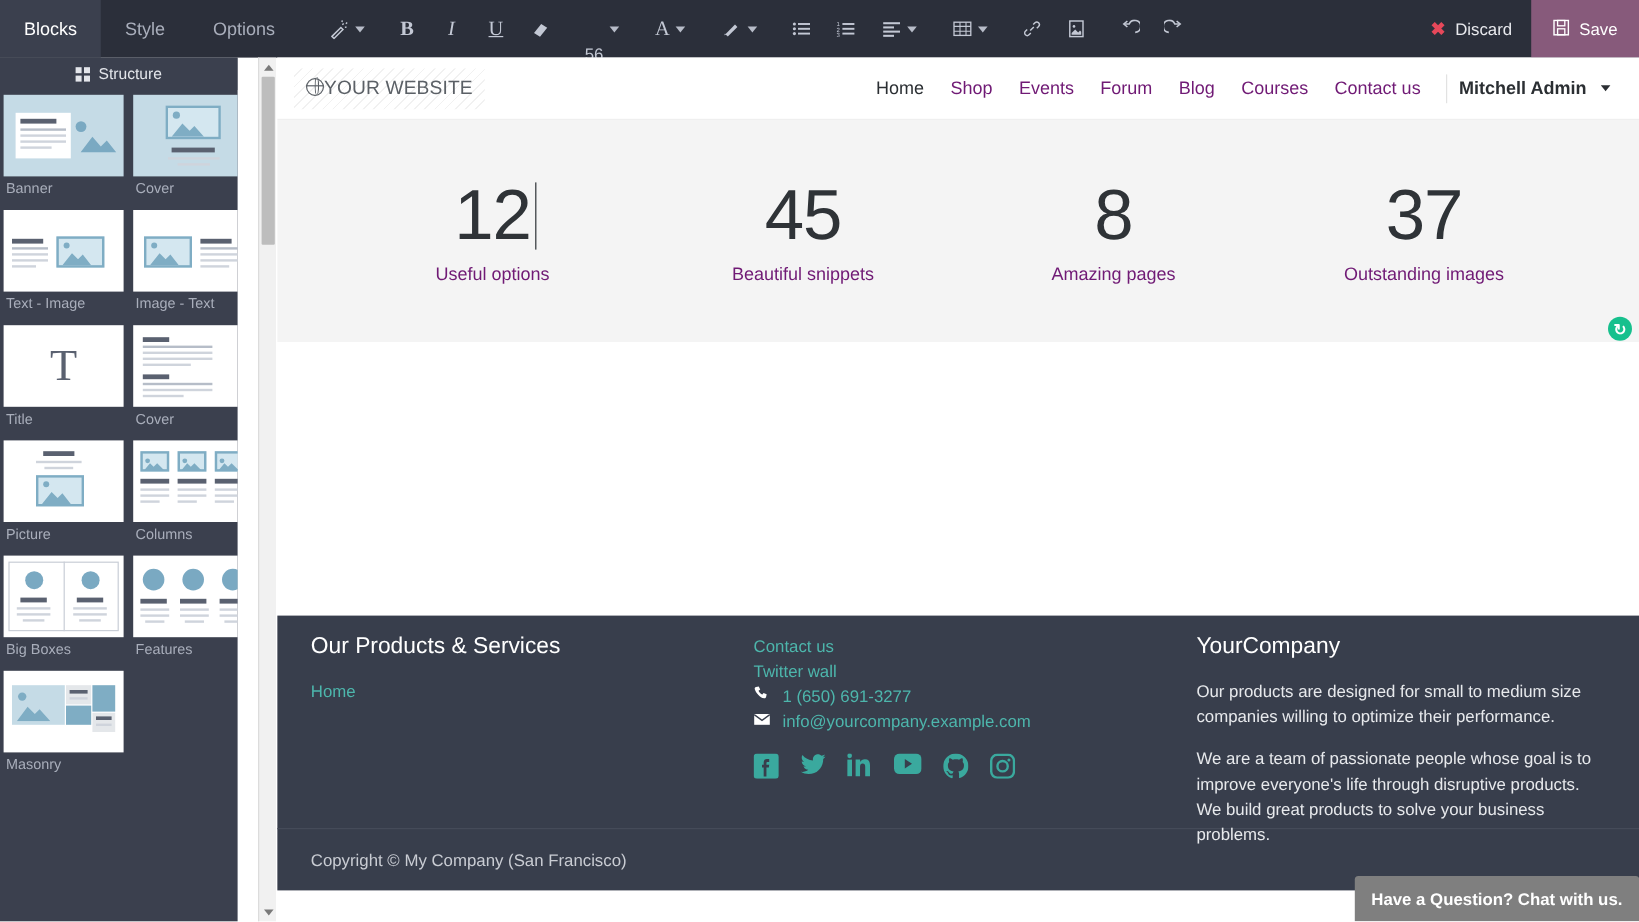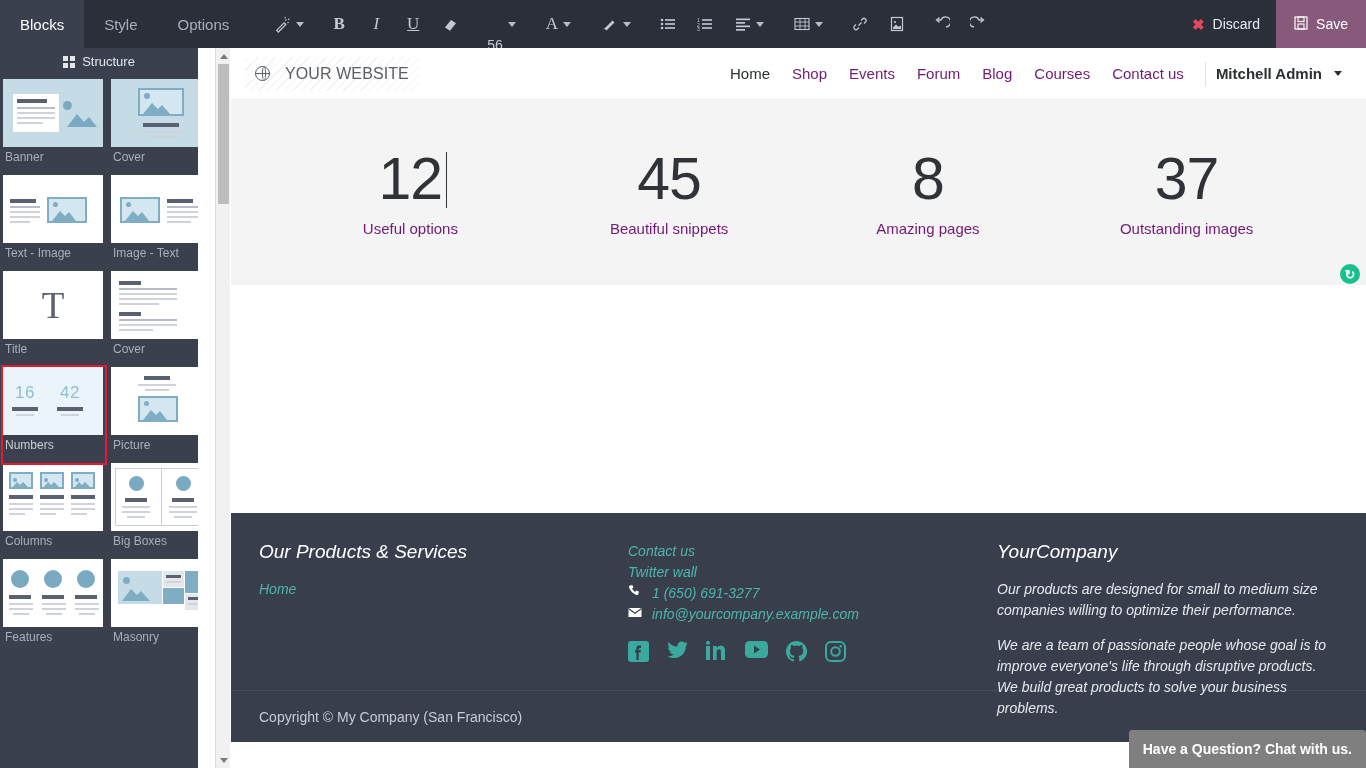--- a/index.html
+++ b/index.html
@@ -132,21 +132,21 @@
     background: #ffffff; overflow: hidden;
   }
 
   .site-header {
     height: 52px; background: #ffffff;
     display: flex; align-items: center;
     border-bottom: 1px solid #efefef;
     padding: 0 20px 0 14px;
   }
   .brand {
-    display: flex; align-items: center; gap: 15px;
+    display: flex; gap: 0;
     padding: 8px 10px 8px 10px; position: relative;
     background-image: repeating-linear-gradient(
        -45deg, transparent 0 5px, rgba(0,0,0,0.055) 5px 6px);
   }
   .globe {
     width: 15px; height: 15px; border-radius: 50%;
     border: 1.5px solid #5b6066; position: relative; flex: none;
   }
   .globe::before {
     content:""; position: absolute; left: 5.5px; top: -1.5px;
@@ -197,23 +197,22 @@
     background: #17c08d; color: #ffffff;
     display: flex; align-items: center; justify-content: center;
     font-size: 13px; font-weight: bold; cursor: pointer;
   }
 
   .blank-area { height: 228px; background: #ffffff; }
 
   
   .site-footer {
     background: #383e4c; color: #ffffff;
-    padding: 28px 14px 0 14px; height: 177px;
+    padding: 15px 14px 0 14px; height: 177px;
     display: flex;
-    font-style: italic;
   }
   .f-col { padding: 0 14px; }
   .f-col.c1 { width: 379px; }
   .f-col.c2 { width: 379px; }
   .f-col.c3 { width: 379px; }
   .f-title { font-size: 19px; font-weight: normal; margin-bottom: 16px; color: #ffffff; }
   .f-link { display: block; font-size: 14px; color: #4db6ac; text-decoration: none; line-height: 21px; cursor: pointer; }
   .f-contact { display: flex; align-items: center; gap: 9px; line-height: 21px; }
   .f-contact span.ic { color: #ffffff; font-size: 12px; width: 15px; display: inline-block; }
   .f-text { font-size: 14px; line-height: 21px; color: #e7e9ec; }
@@ -480,31 +479,20 @@
           <div class="bar lighter" style="left:8px;top:27px;width:58px;height:2px;"></div>
           <div class="bar lighter" style="left:8px;top:32px;width:40px;height:2px;"></div>
           <div class="bar" style="left:8px;top:41px;width:22px;height:3.5px;"></div>
           <div class="bar light" style="left:8px;top:48px;width:58px;height:2px;"></div>
           <div class="bar lighter" style="left:8px;top:53px;width:58px;height:2px;"></div>
           <div class="bar lighter" style="left:8px;top:58px;width:34px;height:2px;"></div>
         </div>
         <div class="sb-label">Cover</div>
       </div>
 
-      <div class="sb-cell selected">
-        <div class="sb-thumb paleblue">
-          <span class="num-txt" style="left:12px;top:16px;">16</span>
-          <span class="num-txt" style="left:57px;top:16px;">42</span>
-          <div class="bar" style="left:9px;top:40px;width:26px;height:3.5px;"></div>
-          <div class="bar lighter" style="left:13px;top:47px;width:18px;height:2px;"></div>
-          <div class="bar" style="left:54px;top:40px;width:26px;height:3.5px;"></div>
-          <div class="bar lighter" style="left:58px;top:47px;width:18px;height:2px;"></div>
-        </div>
-        <div class="sb-label">Numbers</div>
-      </div>
 
       <div class="sb-cell">
         <div class="sb-thumb">
           <div class="bar" style="left:33px;top:9px;width:26px;height:3.5px;"></div>
           <div class="bar lighter" style="left:27px;top:17px;width:38px;height:2px;"></div>
           <div class="bar lighter" style="left:34px;top:22px;width:24px;height:2px;"></div>
           <div class="img-box" style="left:27px;top:29px;width:40px;height:26px;"></div>
           <div class="circle" style="left:33px;top:34px;width:5px;height:5px;background:#7fadc4;"></div>
           <div class="mtn" style="left:32px;top:38px;">
               <svg width="32" height="15" viewBox="0 0 32 15">

